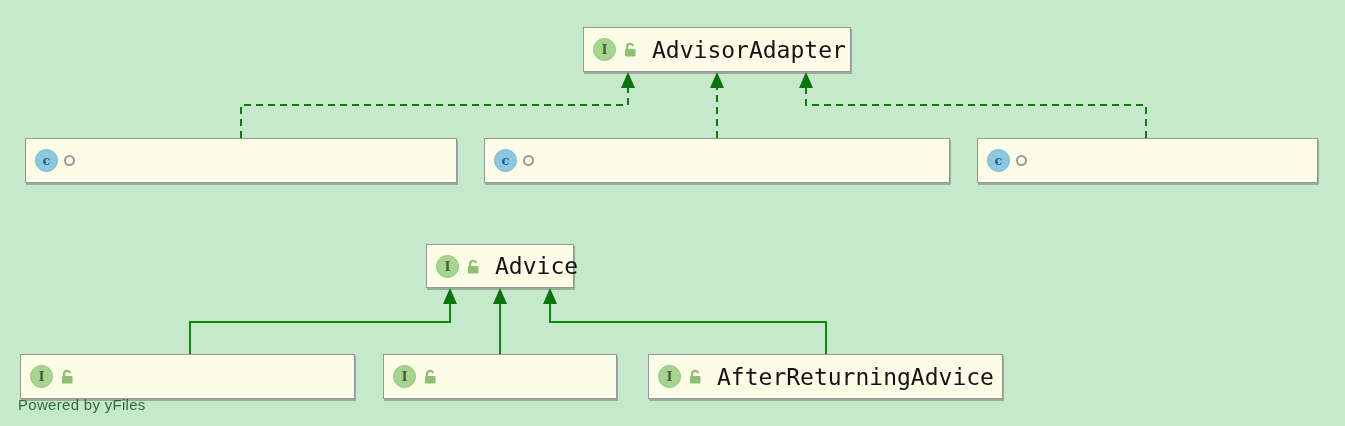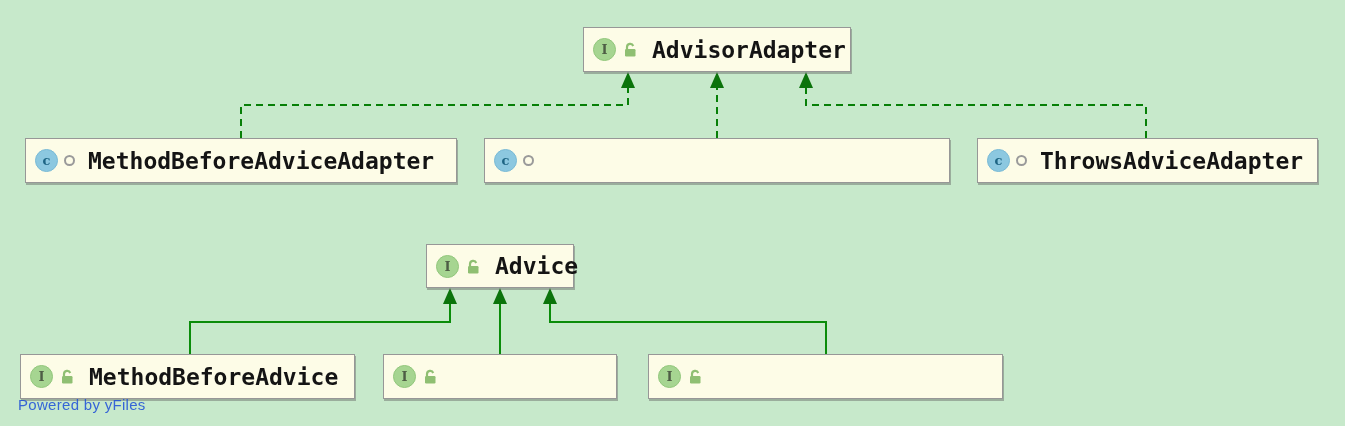--- a/index.html
+++ b/index.html
@@ -24,21 +24,21 @@
     background: #fdfce7;
     border: 1px solid #979797;
     box-shadow: 1px 2px 0 rgba(100,100,100,0.45);
     display: flex;
     align-items: center;
     padding-left: 9px;
     cursor: default;
   }
   .node .label {
     font-size: 23px;
-    font-weight: 700;
+    font-weight: 400;
     color: #141414;
     letter-spacing: 0px;
     margin-left: 13px;
     white-space: nowrap;
   }
   .badge {
     display: flex;
     align-items: center;
     gap: 6px;
     flex: 0 0 auto;
@@ -70,21 +70,21 @@
     border: 2px solid #9a9a9a;
     border-radius: 50%;
     background: transparent;
   }
   .lock-icon { display: inline-block; }
   .watermark {
     position: absolute;
     left: 18px; top: 396px;
     font-family: "Liberation Sans", sans-serif;
     font-size: 15px;
-    color: #1d4ed8;
+    color: #14532d;
     opacity: 0.85;
     letter-spacing: 0.3px;
   }
 </style>
 </head>
 <body>
 
 <div class="canvas">
 
   <svg class="edges" width="1345" height="426" viewBox="0 0 1345 426">
@@ -120,36 +120,34 @@
       </svg>
     </span>
     <span class="label">AdvisorAdapter</span>
   </div>
 
   <div class="node" style="left:25px; top:138px; width:432px; height:45px;">
     <span class="badge">
       <span class="kind-circle cls">c</span>
       <span class="vis-ring"></span>
     </span>
-    <span class="label">MethodBeforeAdviceAdapter</span>
   </div>
 
   <div class="node" style="left:484px; top:138px; width:466px; height:45px;">
     <span class="badge">
       <span class="kind-circle cls">c</span>
       <span class="vis-ring"></span>
     </span>
   </div>
 
   <div class="node" style="left:977px; top:138px; width:341px; height:45px;">
     <span class="badge">
       <span class="kind-circle cls">c</span>
       <span class="vis-ring"></span>
     </span>
-    <span class="label">ThrowsAdviceAdapter</span>
   </div>
 
   <div class="node" style="left:426px; top:244px; width:148px; height:44px;">
     <span class="badge">
       <span class="kind-circle iface">I</span>
       <svg class="lock-icon" width="17" height="17" viewBox="0 0 17 17">
         <path d="M5,8 V6 a3.2,3.2 0 0 1 6.2,-1" fill="none" stroke="#8fbf72" stroke-width="2.2"></path>
         <rect x="3" y="8" width="10.5" height="7.5" rx="1.2" fill="#8fbf72"></rect>
       </svg>
     </span>
@@ -157,38 +155,38 @@
   </div>
 
   <div class="node" style="left:20px; top:354px; width:335px; height:45px;">
     <span class="badge">
       <span class="kind-circle iface">I</span>
       <svg class="lock-icon" width="17" height="17" viewBox="0 0 17 17">
         <path d="M5,8 V6 a3.2,3.2 0 0 1 6.2,-1" fill="none" stroke="#8fbf72" stroke-width="2.2"></path>
         <rect x="3" y="8" width="10.5" height="7.5" rx="1.2" fill="#8fbf72"></rect>
       </svg>
     </span>
-    <span class="label">MethodBeforeAdvice</span>
   </div>
 
   <div class="node" style="left:383px; top:354px; width:234px; height:45px;">
     <span class="badge">
       <span class="kind-circle iface">I</span>
       <svg class="lock-icon" width="17" height="17" viewBox="0 0 17 17">
         <path d="M5,8 V6 a3.2,3.2 0 0 1 6.2,-1" fill="none" stroke="#8fbf72" stroke-width="2.2"></path>
         <rect x="3" y="8" width="10.5" height="7.5" rx="1.2" fill="#8fbf72"></rect>
       </svg>
     </span>
   </div>
 
   <div class="node" style="left:648px; top:354px; width:355px; height:45px;">
     <span class="badge">
       <span class="kind-circle iface">I</span>
       <svg class="lock-icon" width="17" height="17" viewBox="0 0 17 17">
         <path d="M5,8 V6 a3.2,3.2 0 0 1 6.2,-1" fill="none" stroke="#8fbf72" stroke-width="2.2"></path>
         <rect x="3" y="8" width="10.5" height="7.5" rx="1.2" fill="#8fbf72"></rect>
       </svg>
     </span>
+    <span class="label">AfterReturningAdvice</span>
   </div>
 
   <div class="watermark">Powered by yFiles</div>
 
 </div>
 
 </body></html>

